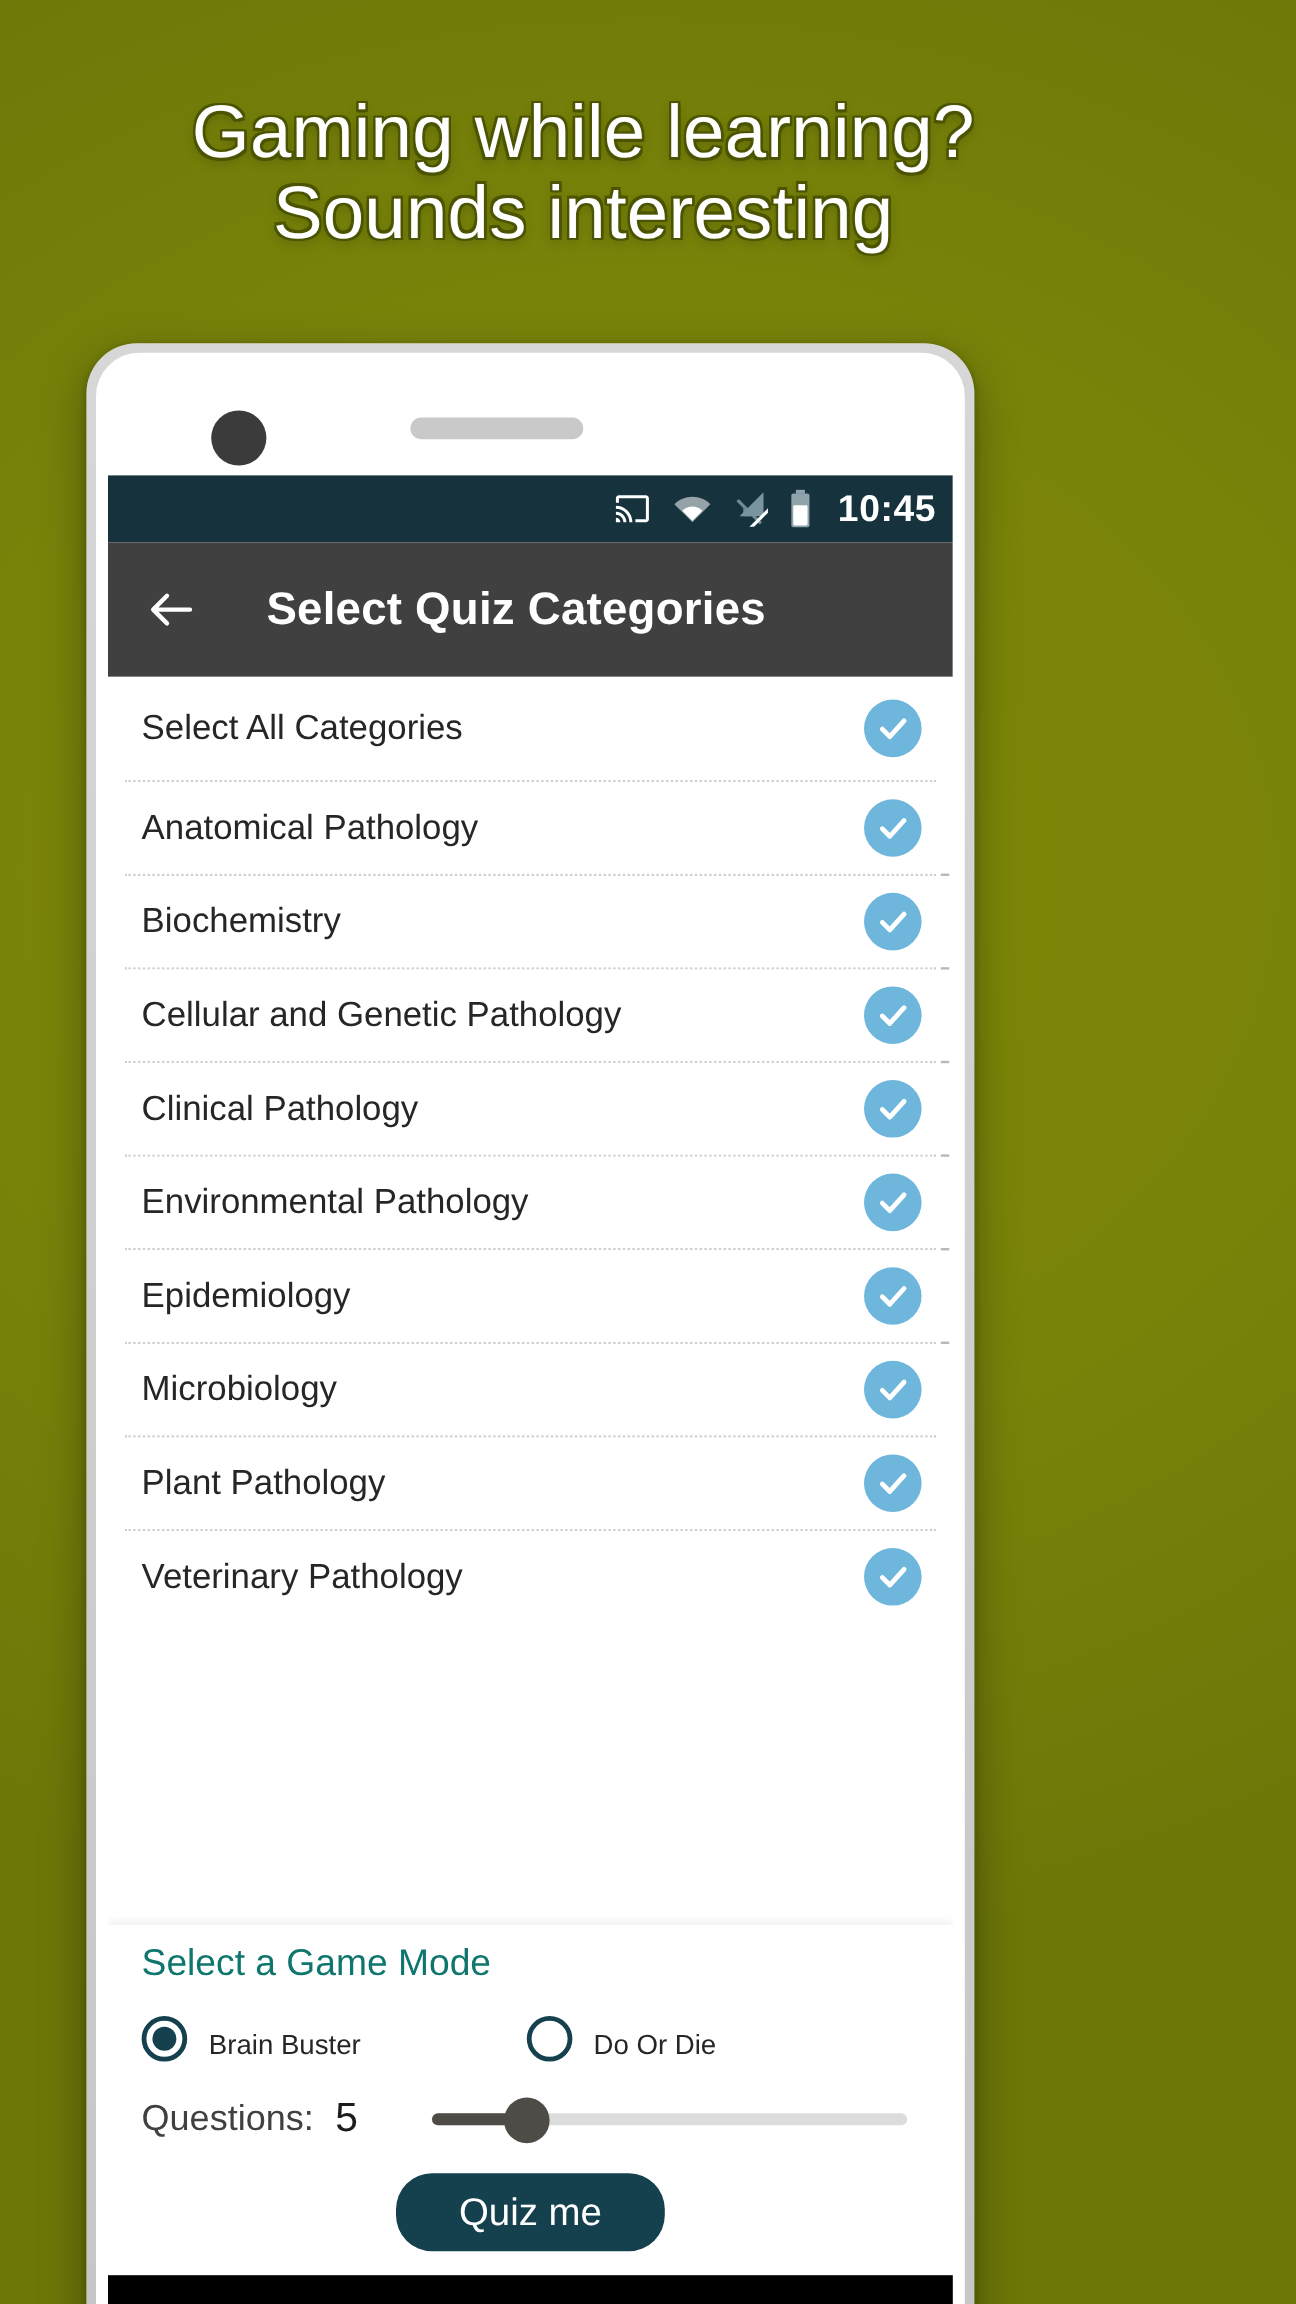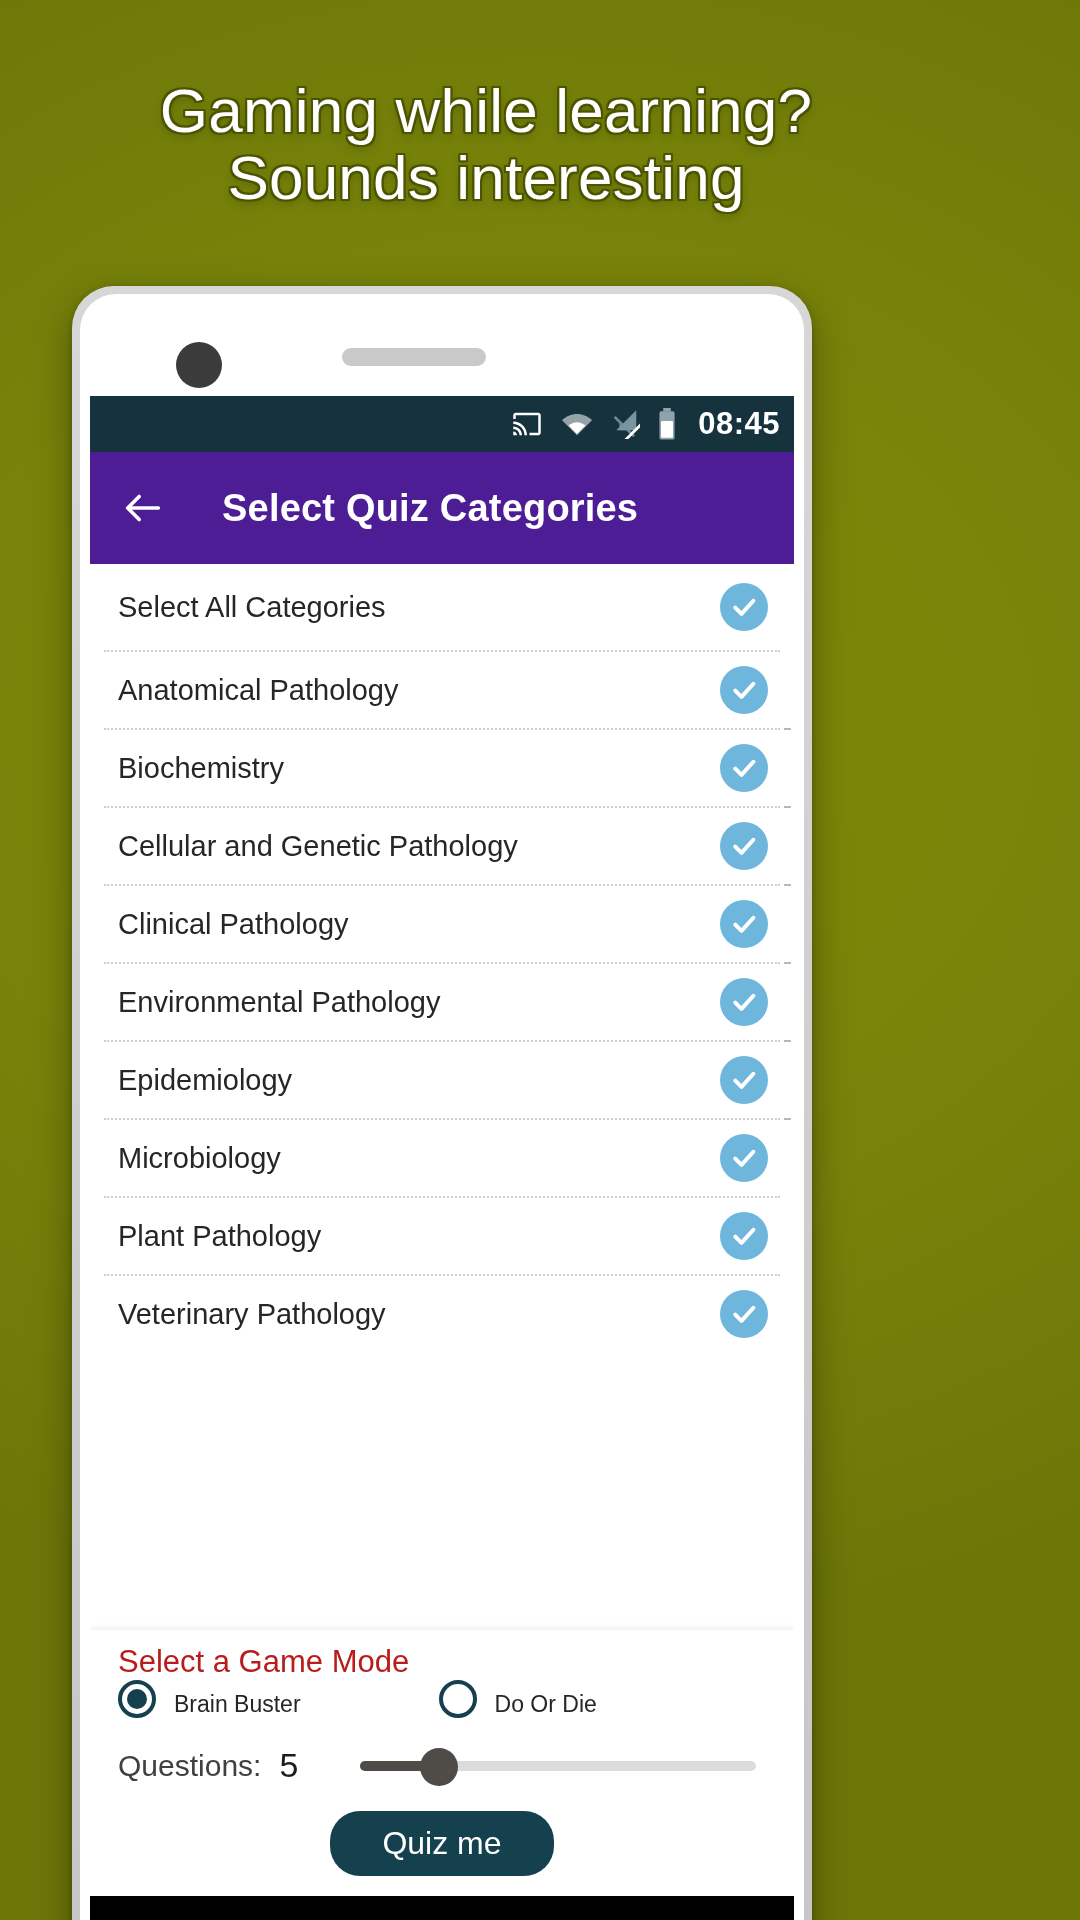--- a/index.html
+++ b/index.html
@@ -116,21 +116,21 @@
     color: #ffffff;
     font-size: 31px;
     font-weight: 700;
     margin-left: 20px;
     letter-spacing: 0.5px;
   }
 
   
   .appbar {
     height: 112px;
-    background: #4c1d95;
+    background: #404040;
     display: flex;
     align-items: center;
     padding-left: 30px;
     box-sizing: border-box;
   }
   .back-arrow { width: 46px; height: 46px; flex: none; }
   .appbar-title {
     color: #ffffff;
     font-size: 38px;
     font-weight: 700;
@@ -191,21 +191,22 @@
     left: 0;
     bottom: 0;
     width: 704px;
     background: #ffffff;
     padding: 14px 28px 20px 28px;
     box-sizing: border-box;
     box-shadow: 0 -3px 6px rgba(0,0,0,0.06);
   }
   .panel-title {
     font-size: 31px;
-    color: #b91c1c;
+    color: #0f766e;
+    margin-bottom: 26px;
   }
   .modes {
     display: flex;
     align-items: center;
     margin-bottom: 28px;
   }
   .mode {
     display: flex;
     align-items: flex-end;
     font-size: 23px;
@@ -328,21 +329,21 @@
               <rect x="2" y="20.2" width="24" height="2.2" fill="#ffffff" transform="rotate(-45 12 12)"></rect>
             </svg>
           </span>
           <span class="sb-icon">
             <svg width="22" height="32" viewBox="0 0 12 22">
               <rect x="3.4" y="0" width="5.2" height="2.4" fill="#8fa3ac"></rect>
               <rect x="0.8" y="2.2" width="10.4" height="19.4" rx="1.2" fill="#8fa3ac"></rect>
               <rect x="1.9" y="9" width="8.2" height="11.5" rx="0.8" fill="#ffffff"></rect>
             </svg>
           </span>
-          <span class="sb-time">08:45</span>
+          <span class="sb-time">10:45</span>
         </div>
 
         <div class="appbar">
           <span class="back-arrow">
             <svg width="46" height="46" viewBox="0 0 24 24">
               <path fill="none" stroke="#ffffff" stroke-width="1.9" stroke-linecap="round" stroke-linejoin="round" d="M20 12H4M10 6l-6 6 6 6"></path>
             </svg>
           </span>
           <span class="appbar-title">Select Quiz Categories</span>
         </div>

